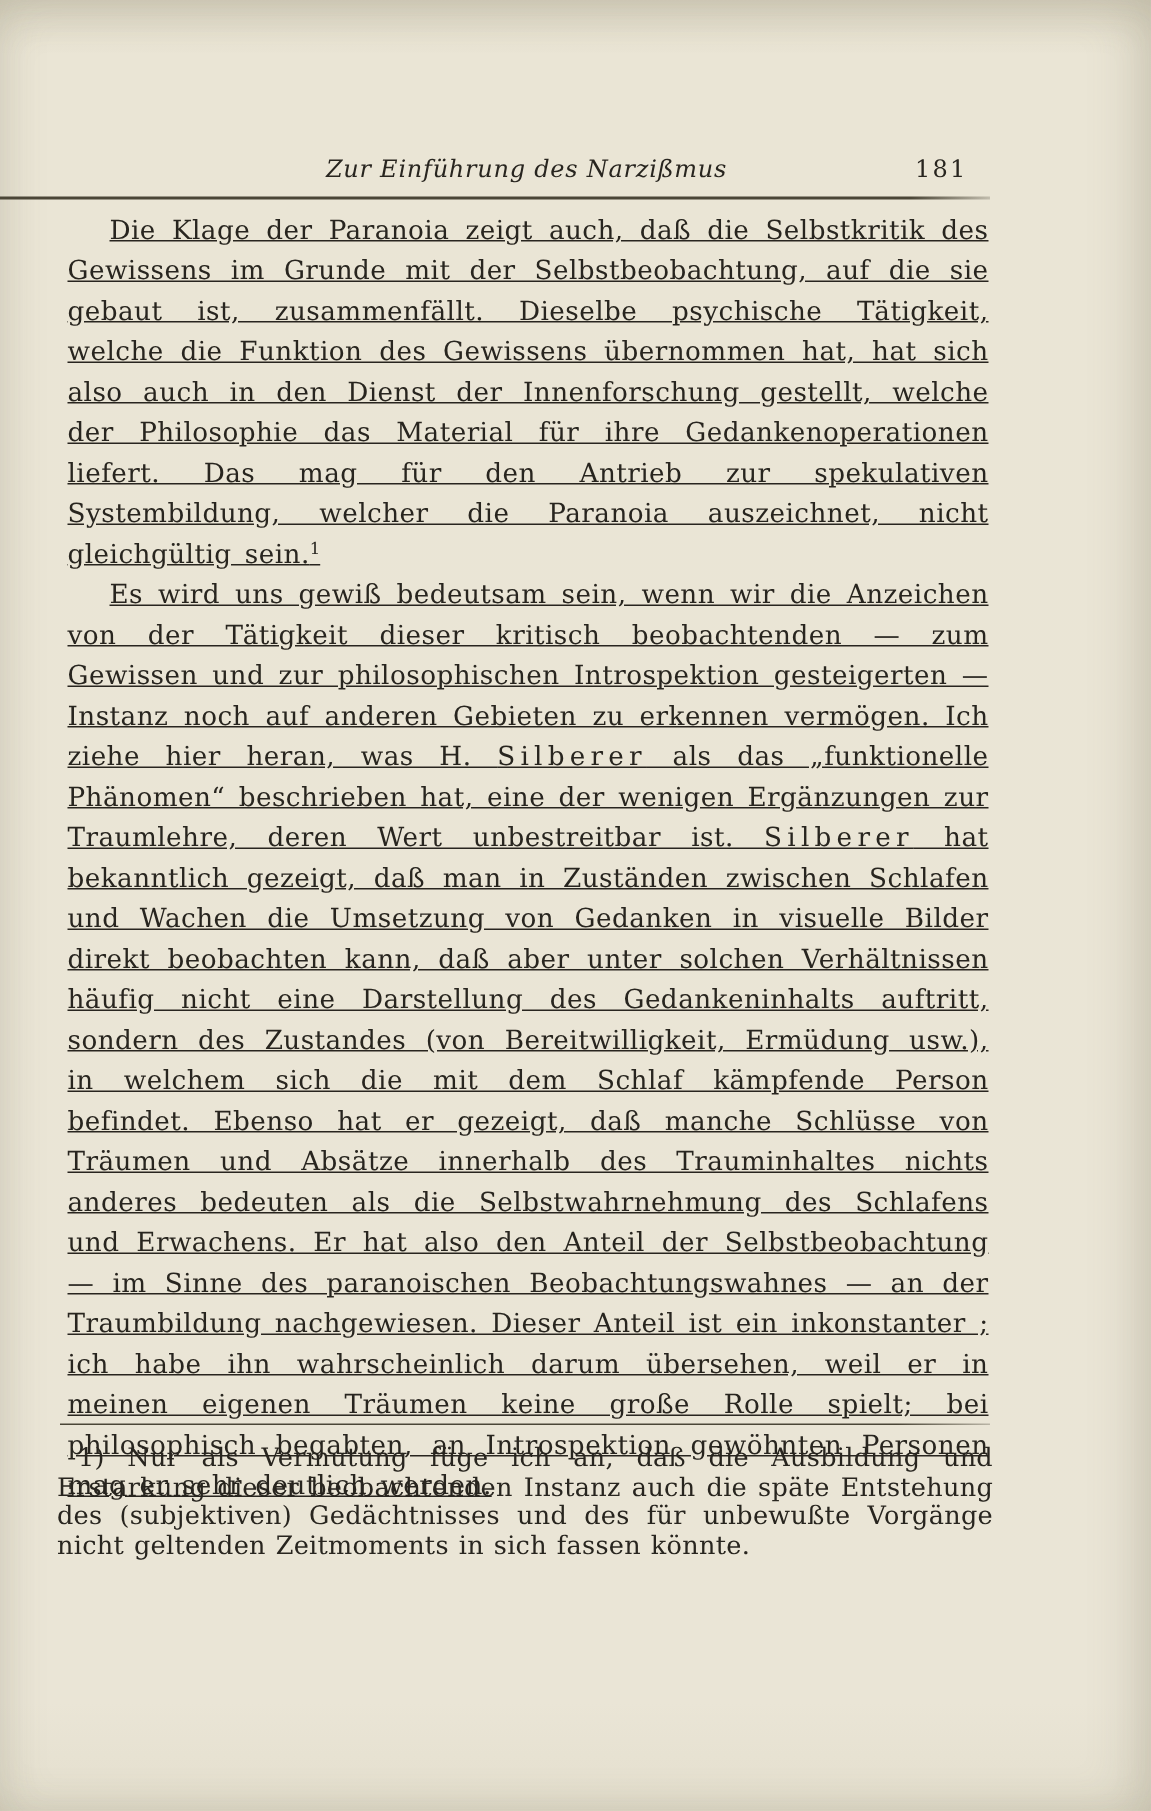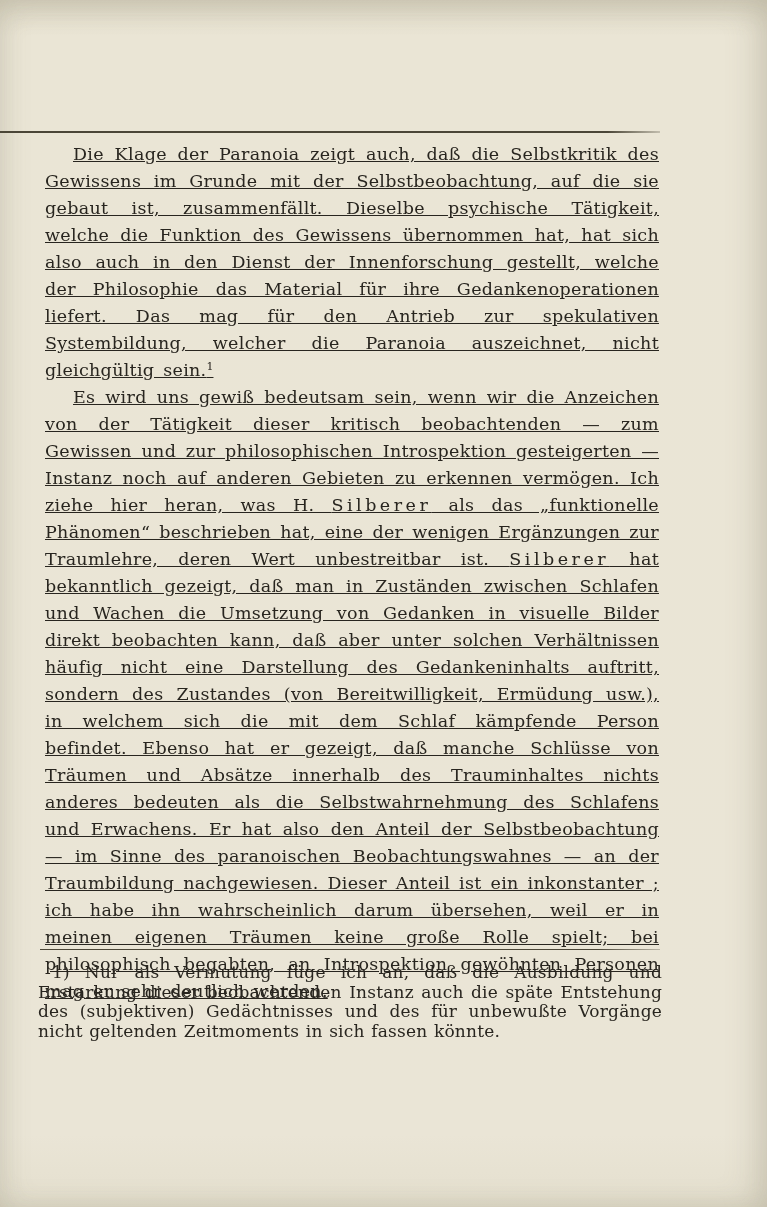--- a/index.html
+++ b/index.html
@@ -94,20 +94,24 @@
     letter-spacing: 0.2px;
     word-spacing: 1px;
   }
   .footnote p { text-indent: 14px; }
 </style>
 </head>
 <body>
 
 <div class="page">
 
+  <header class="page-header">
+    <span class="running-title">Zur Einführung des Narzißmus</span>
+    <span class="page-number">181</span>
+  </header>
 
   <hr class="header-rule">
 
   <main class="body-text">
     <p class="para"><span>Die Klage der Paranoia zeigt auch, daß die Selbstkritik des Gewissens im Grunde mit der Selbstbeobachtung, auf die sie gebaut ist, zusammenfällt. Dieselbe psychische Tätigkeit, welche die Funktion des Gewissens übernommen hat, hat sich also auch in den Dienst der Innenforschung gestellt, welche der Philosophie das Material für ihre Gedankenoperationen liefert. Das mag für den Antrieb zur spekulativen Systembildung, welcher die Paranoia auszeichnet, nicht gleichgültig sein.</span><sup class="fn-ref">1</sup></p>
     <p class="para"><span>Es wird uns gewiß bedeutsam sein, wenn wir die Anzeichen von der Tätigkeit dieser kritisch beobachtenden — zum Gewissen und zur philosophischen Introspektion gesteigerten — Instanz noch auf anderen Gebieten zu erkennen vermögen. Ich ziehe hier heran, was H. </span><span class="spaced">Silberer</span><span> als das „funktionelle Phänomen“ beschrieben hat, eine der wenigen Ergänzungen zur Traumlehre, deren Wert unbestreitbar ist. </span><span class="spaced">Silberer</span><span> hat bekanntlich gezeigt, daß man in Zuständen zwischen Schlafen und Wachen die Umsetzung von Gedanken in visuelle Bilder direkt beobachten kann, daß aber unter solchen Verhältnissen häufig nicht eine Darstellung des Gedankeninhalts auftritt, sondern des Zustandes (von Bereitwilligkeit, Ermüdung usw.), in welchem sich die mit dem Schlaf kämpfende Person befindet. Ebenso hat er gezeigt, daß manche Schlüsse von Träumen und Absätze innerhalb des Trauminhaltes nichts anderes bedeuten als die Selbstwahrnehmung des Schlafens und Erwachens. Er hat also den Anteil der Selbstbeobachtung — im Sinne des paranoischen Beobachtungswahnes — an der Traumbildung nachgewiesen. Dieser Anteil ist ein inkonstanter&nbsp;; ich habe ihn wahrscheinlich darum übersehen, weil er in meinen eigenen Träumen keine große Rolle spielt; bei philosophisch begabten, an Introspektion gewöhnten Personen mag er sehr deutlich werden.</span></p>
   </main>
 
   <hr class="footnote-rule">
 

